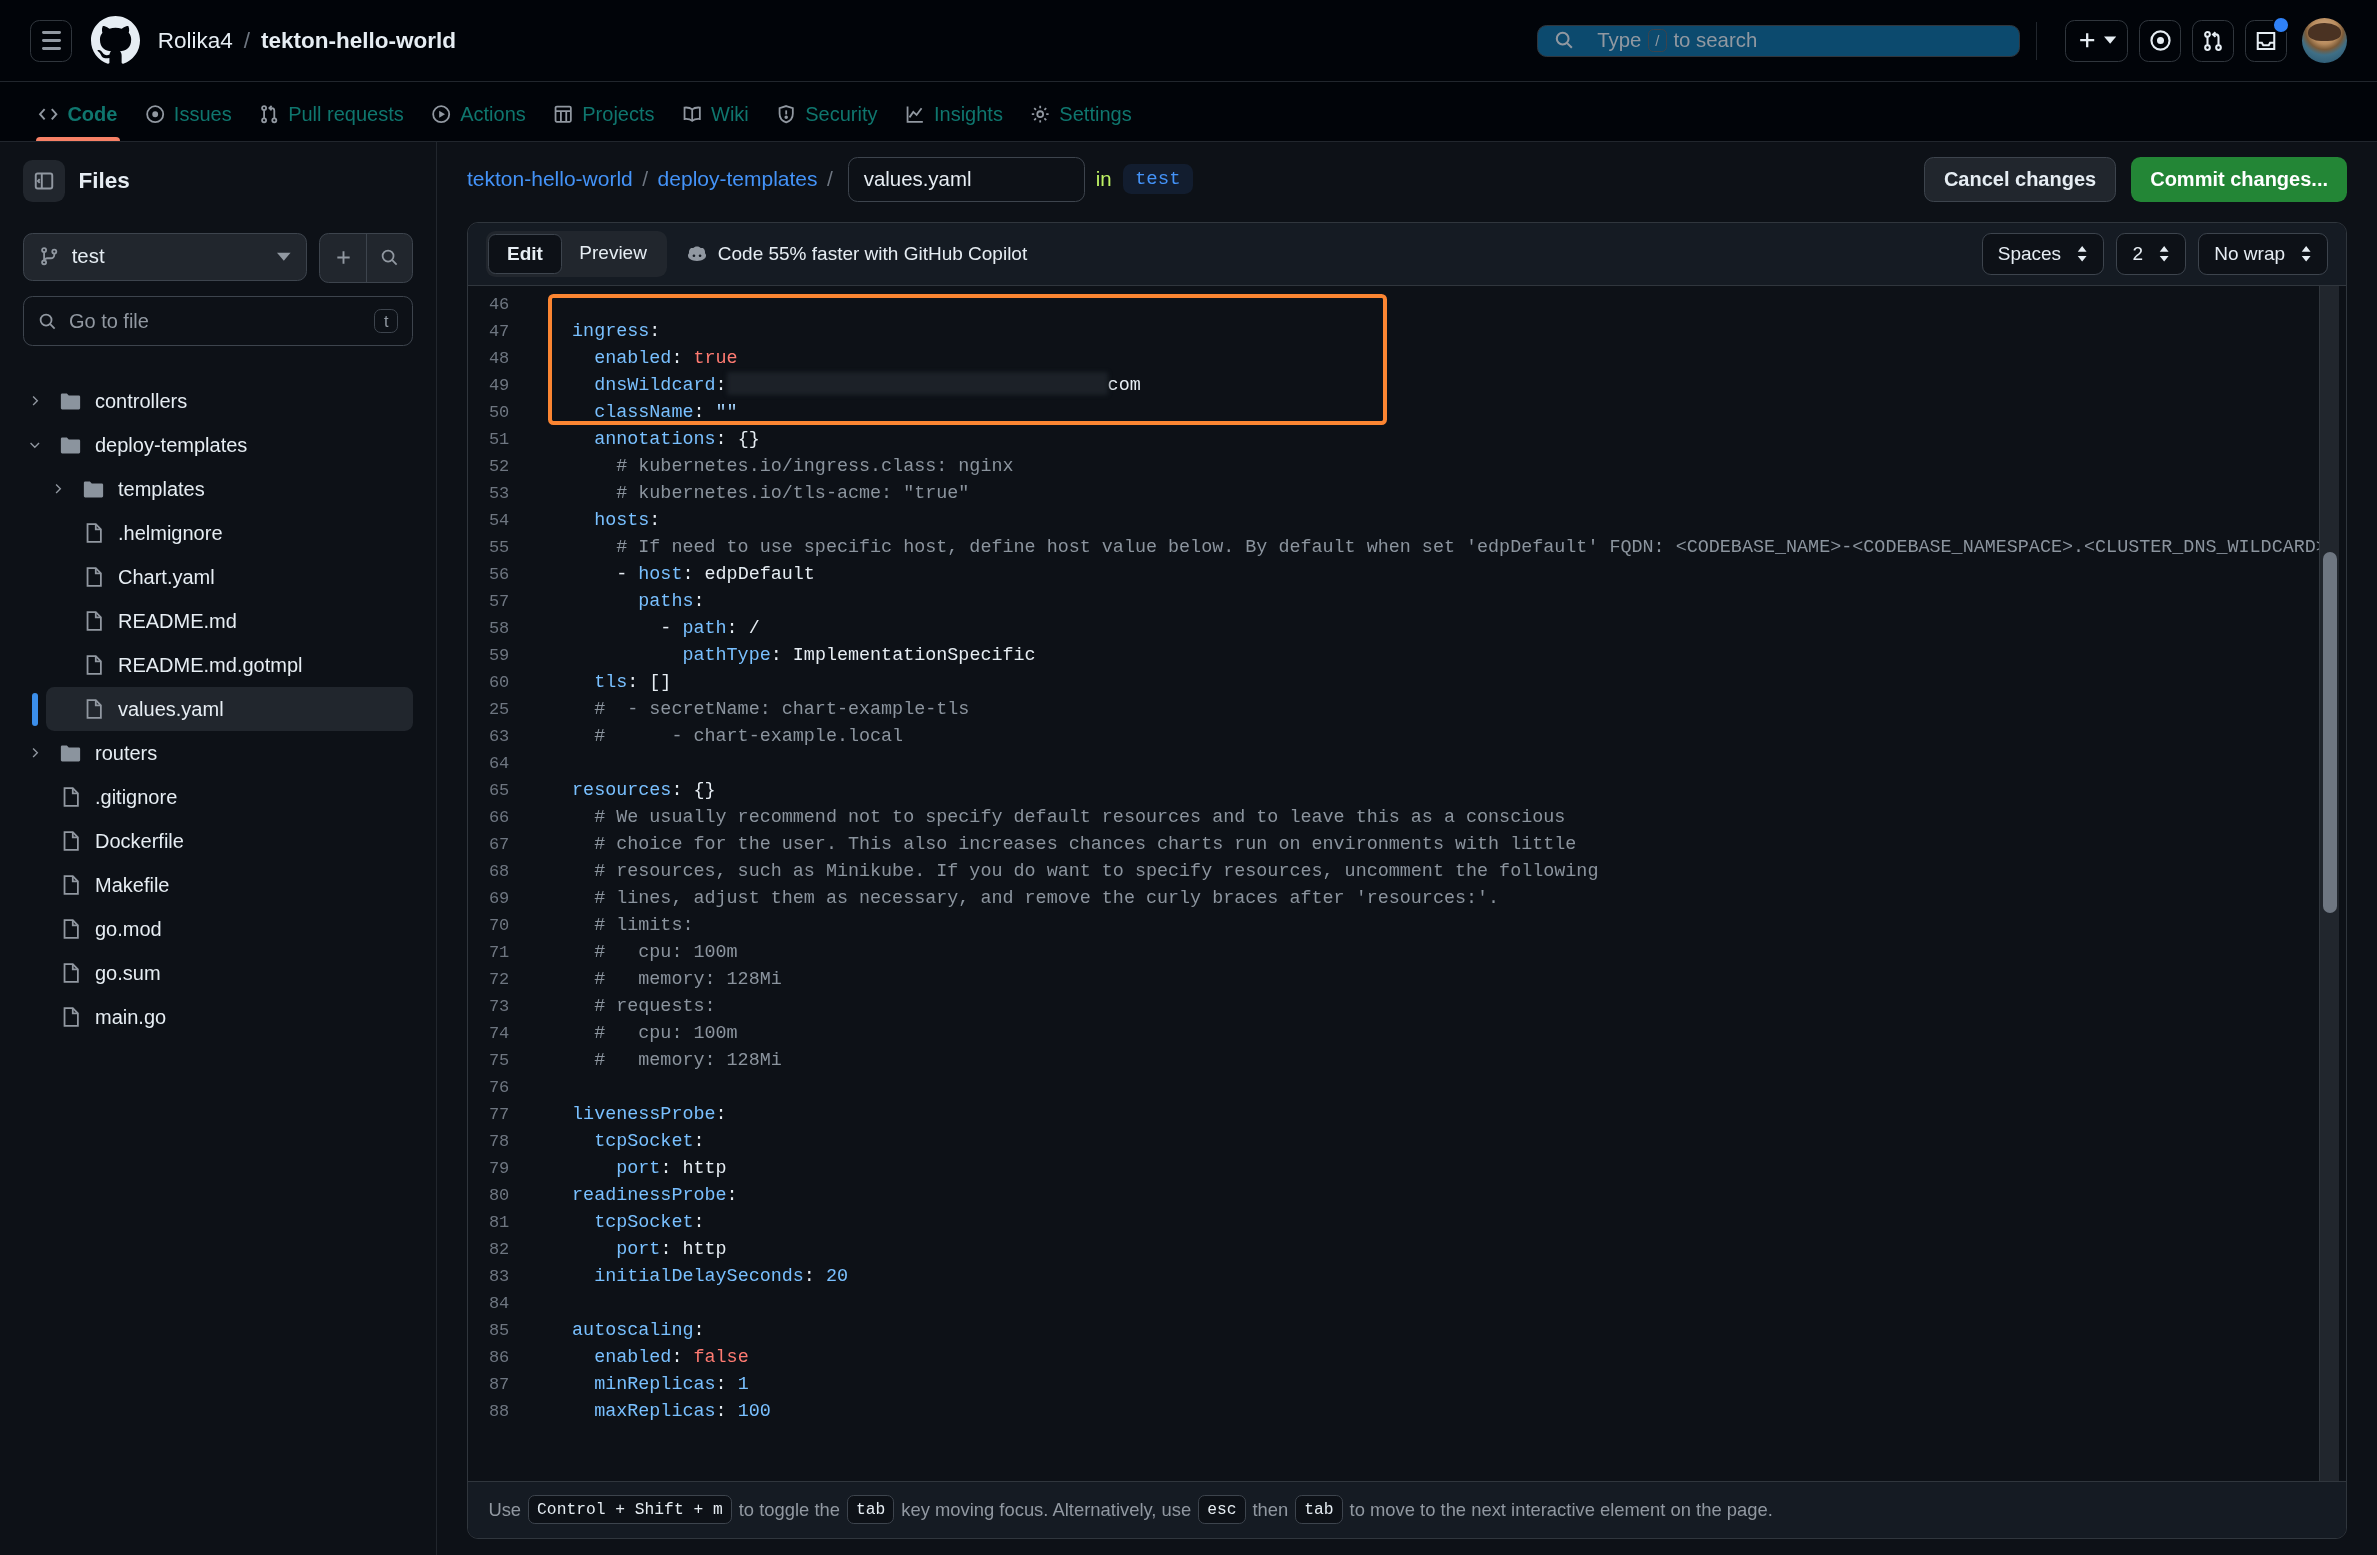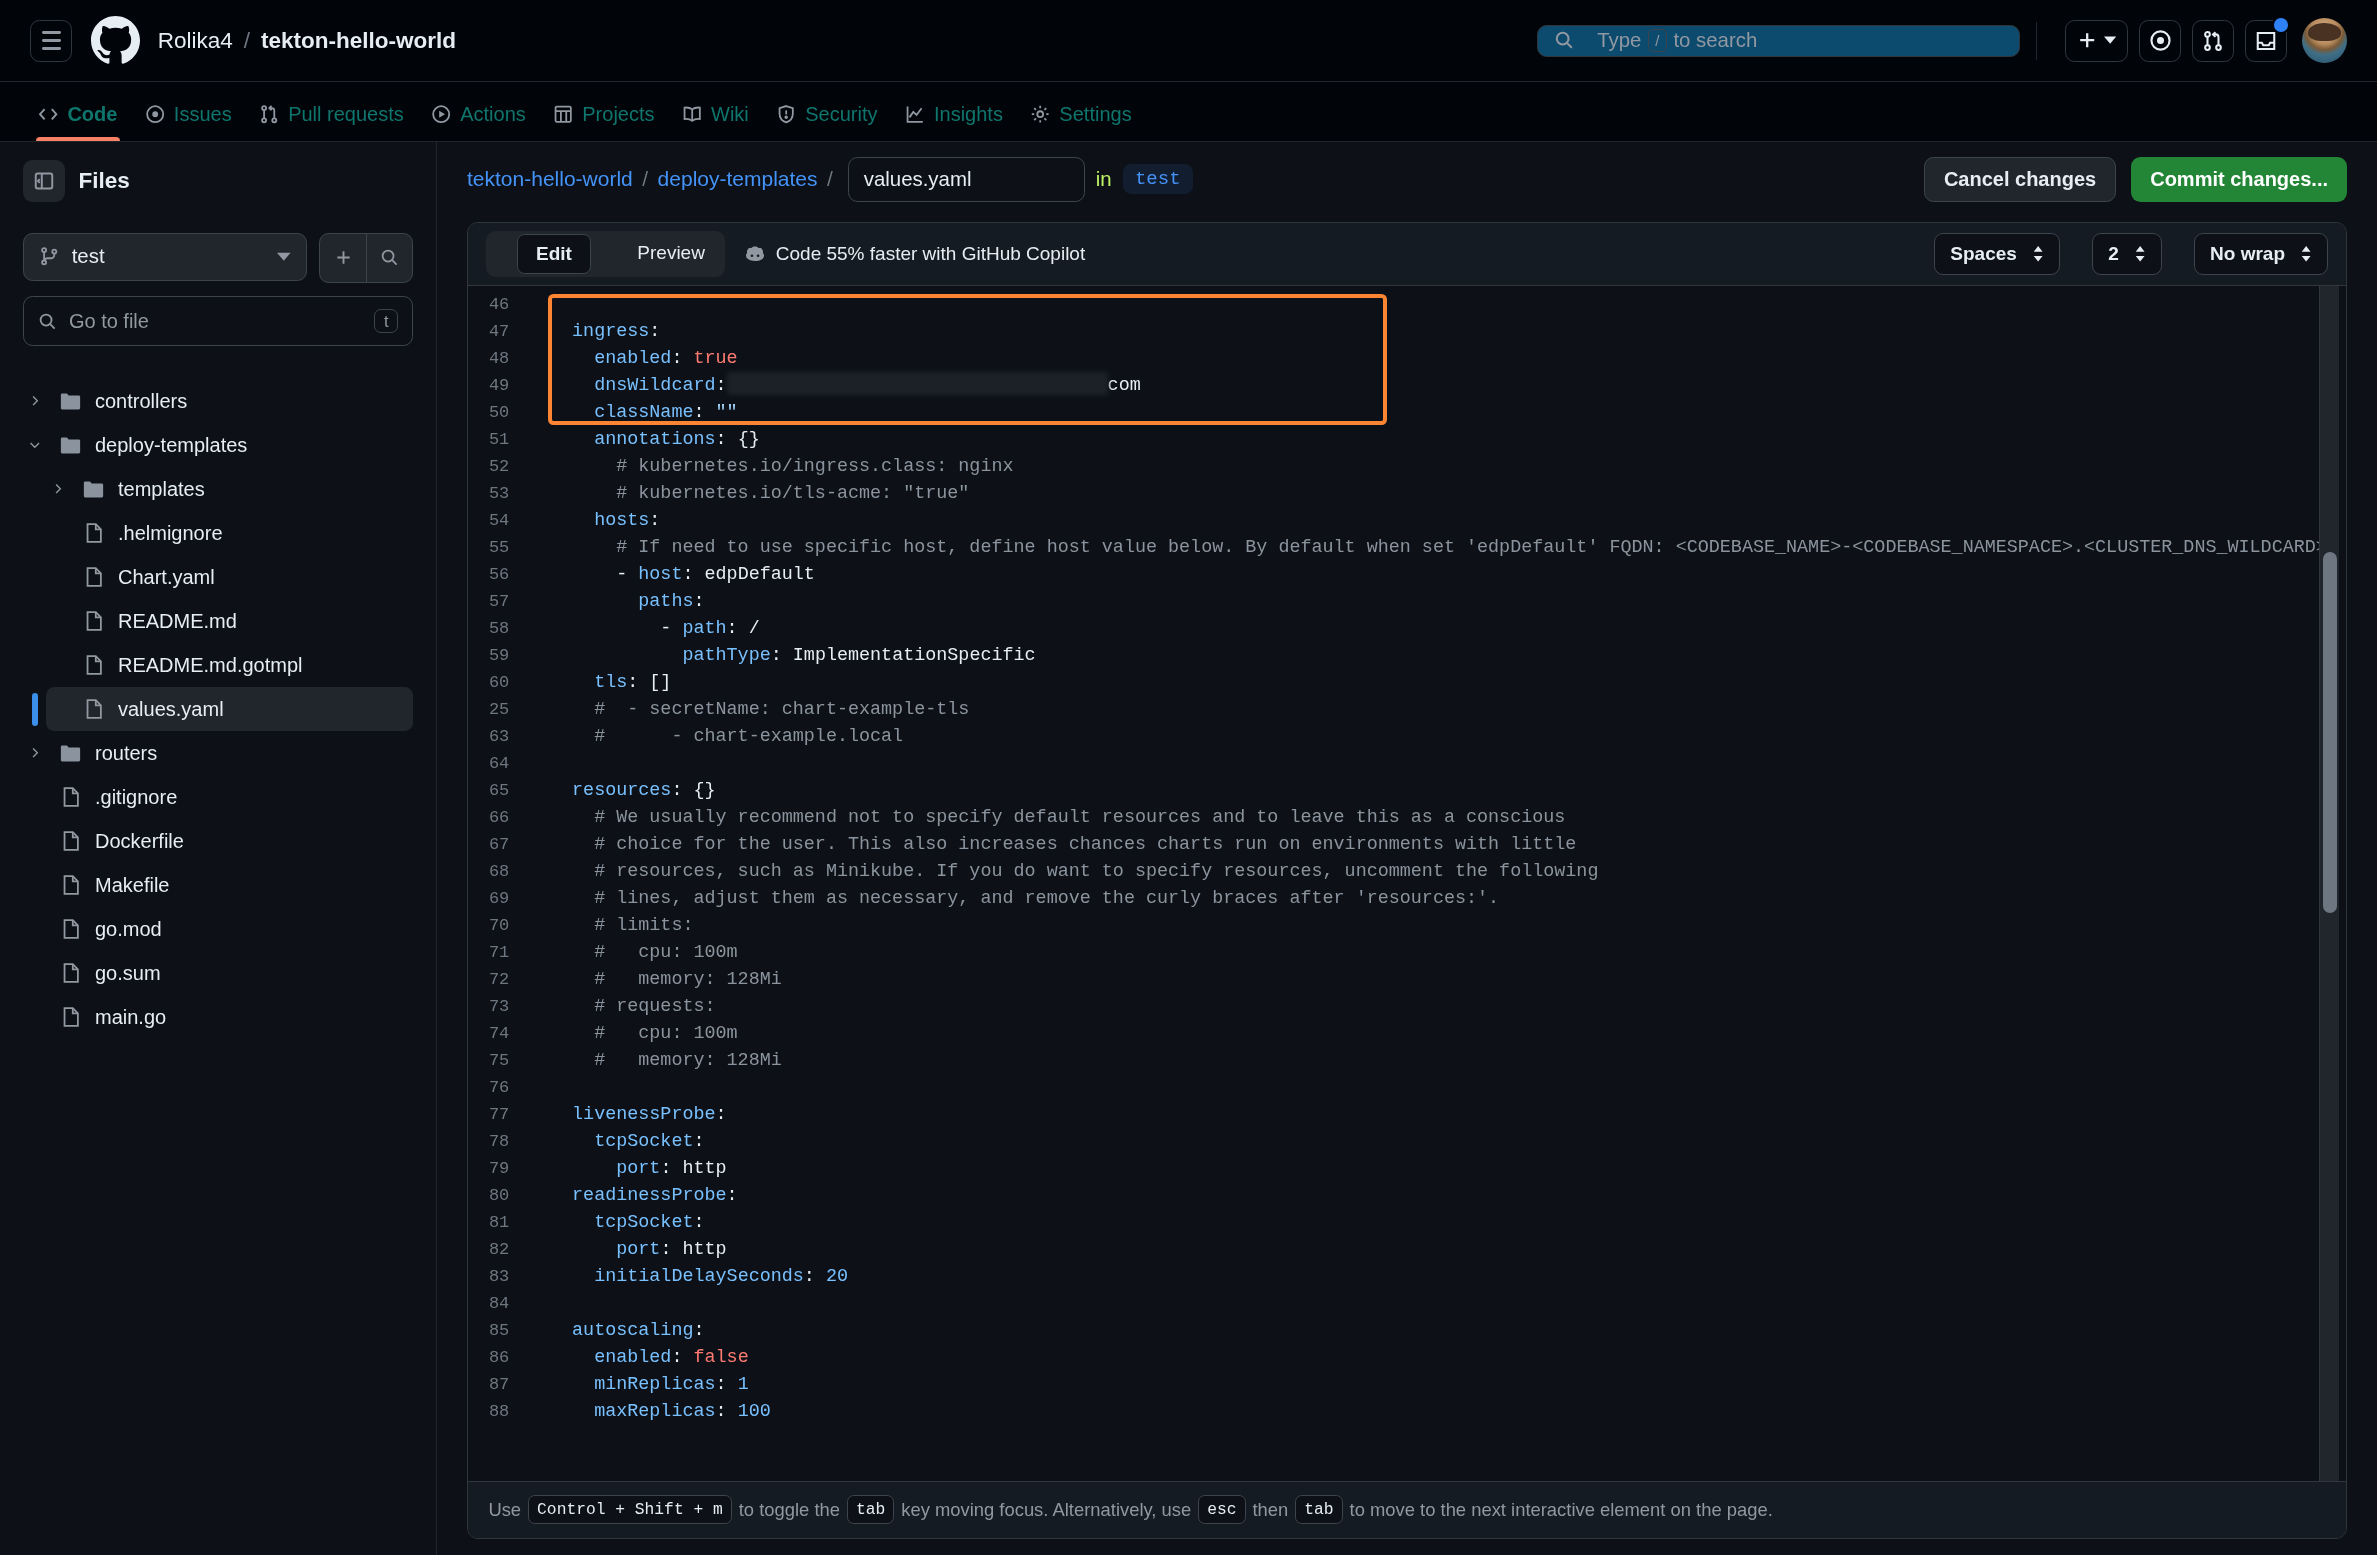--- a/index.html
+++ b/index.html
@@ -152,26 +152,26 @@
     display: flex; flex-direction: column; overflow: hidden;
   }
   .editor-toolbar {
     height: 63px; background: #151b23; border-bottom: 1.4px solid #30363d;
     display: flex; align-items: center; padding: 0 17.7px; gap: 19px;
   }
   .seg {
     display: flex; background: #21262d; border-radius: 9.5px; padding: 2.7px; gap: 0; flex: none;
   }
   .seg div {
-    font-size: 19px; padding: 8.2px 17.7px; border-radius: 7.5px; color: #e6edf3; font-weight: bold; margin-left: 29px;
+    font-size: 19px; padding: 8.2px 17.7px; border-radius: 7.5px; color: #e6edf3; font-weight: bold;
   }
   .seg div.on { background: #0d1117; border: 1.4px solid #3d444d; }
   .seg div.off { font-weight: normal; }
   .copilot { display: flex; align-items: center; gap: 9.5px; font-size: 19px; color: #e6edf3; }
-  .tb-right { margin-left: auto; display: flex; gap: 32px; font-weight: bold; }
+  .tb-right { margin-left: auto; display: flex; gap: 12px; }
   .mini-select {
     height: 42px; background: #0d1117; border: 1.4px solid #3d444d; border-radius: 8.9px;
     display: flex; align-items: center; gap: 15px; padding: 0 15px; font-size: 19px; color: #e6edf3;
   }
 
   .codearea { flex: 1; min-height: 0; position: relative; overflow: hidden; background: #0d1117; }
   .codewrap {
     position: absolute; inset: 0; padding-top: 5.4px;
     font-family: "Liberation Mono", monospace; font-size: 18.4px; line-height: 27px;
     white-space: nowrap;

